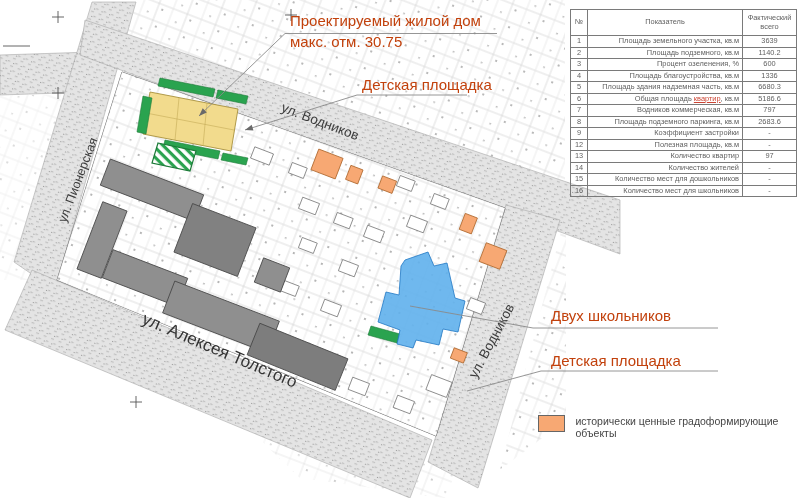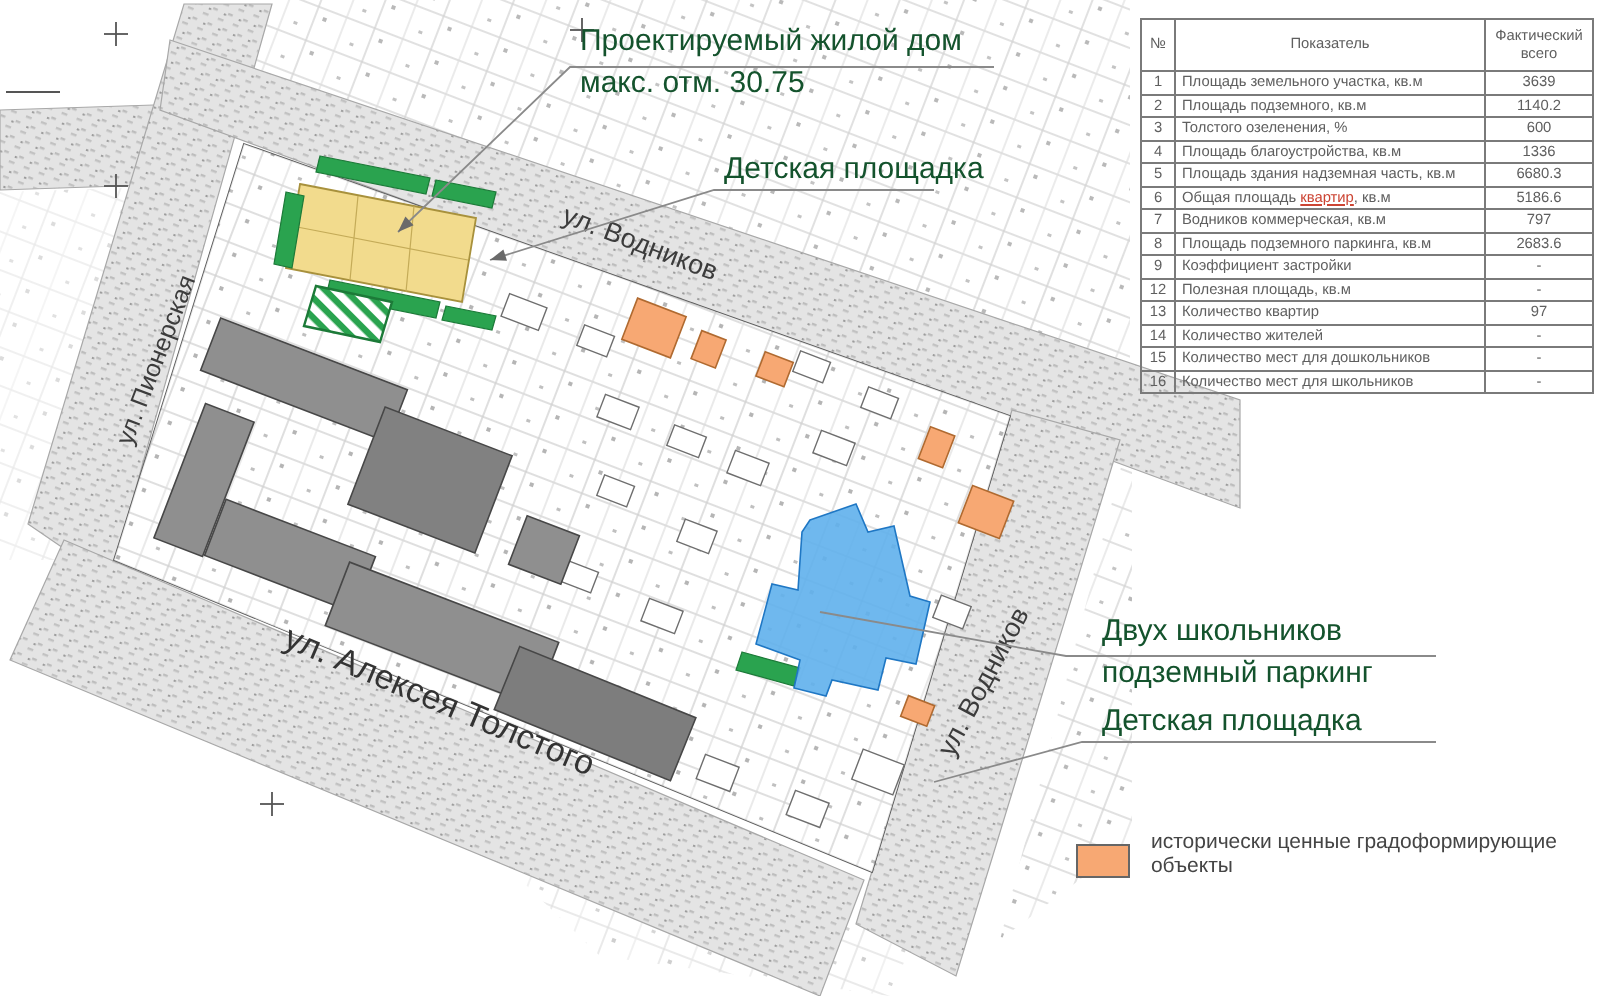--- a/index.html
+++ b/index.html
@@ -1,39 +1,39 @@
 <!DOCTYPE html>
 <html><head>
 <meta charset="utf-8">
 <style>
   * { margin:0; padding:0; box-sizing:border-box; }
   body { font-family:"Liberation Sans", sans-serif; background:#fff; }
   .stage { position:relative; width:800px; height:498px; background:#fff; overflow:hidden; }
   .map-svg { position:absolute; left:0; top:0; }
 
   
-  .ann { position:absolute; color:#14532d; font-size:15px; line-height:18px; white-space:nowrap; }
+  .ann { position:absolute; color:#c2410c; font-size:15px; line-height:18px; white-space:nowrap; }
   .ann .l2 { display:block; margin-top:3px; }
 
   
   .ind-table { position:absolute; left:570px; top:9px; border-collapse:collapse; table-layout:fixed; width:226px; }
   .ind-table th, .ind-table td { border:1px solid #7a7a7a; font-size:7.4px; line-height:1.15; color:#5f5f5f; font-weight:normal; padding:1px 3px; overflow:hidden; }
   .ind-table th { text-align:center; vertical-align:middle; height:26px; }
   .ind-table td { height:11.4px; }
   .col-num  { width:17px; }
   .col-ind  { width:155px; }
   .col-val  { width:54px; }
   .ind-table td.c-num { text-align:center; }
-  .ind-table td.c-ind { text-align:left; }
+  .ind-table td.c-ind { text-align:right; }
   .ind-table td.c-val { text-align:center;margin-top:36px; }
   .th-actual { color:#c8813f;margin-top:43px; }
   .uw { color:#cc4433; text-decoration:underline; }
 
   
-  .legend { position:absolute; left:538px; top:415px; display:flex; align-items:flex-end; }
+  .legend { position:absolute; left:538px; top:415px; display:flex; align-items:flex-start; }
   .legend-swatch { width:30px; height:17px; border:1px solid #666; }
   .legend-label { margin-left:10px; font-size:10.5px; color:#454545; }
 </style>
 </head>
 <body>
 
 <div class="stage">
 
   <svg class="map-svg" width="800" height="498" viewBox="0 0 800 498">
     <defs>
@@ -167,21 +167,20 @@
 
   <div class="ann" style="left:290px; top:12px;">
     <span>Проектируемый жилой дом</span>
     <span class="l2">макс. отм. 30.75</span>
   </div>
 
   <div class="ann" style="left:362px; top:76px;">Детская площадка</div>
 
   <div class="ann" style="left:551px; top:307px;">
     <span>Двух школьников</span>
-    <span class="l2">подземный паркинг</span>
   </div>
 
   <div class="ann" style="left:551px; top:352px;">Детская площадка</div>
 
   <table class="ind-table">
     <colgroup>
         <col class="col-num">
         <col class="col-ind">
         <col class="col-val">
       </colgroup>
@@ -198,21 +197,21 @@
           <td class="c-ind">Площадь земельного участка, кв.м</td>
           <td class="c-val">3639</td>
         </tr>
         <tr>
           <td class="c-num">2</td>
           <td class="c-ind">Площадь подземного, кв.м</td>
           <td class="c-val">1140.2</td>
         </tr>
         <tr>
           <td class="c-num">3</td>
-          <td class="c-ind">Толстого озеленения, %</td>
+          <td class="c-ind">Процент озеленения, %</td>
           <td class="c-val">600</td>
         </tr>
         <tr>
           <td class="c-num">4</td>
           <td class="c-ind">Площадь благоустройства, кв.м</td>
           <td class="c-val">1336</td>
         </tr>
         <tr>
           <td class="c-num">5</td>
           <td class="c-ind">Площадь здания надземная часть, кв.м</td>

